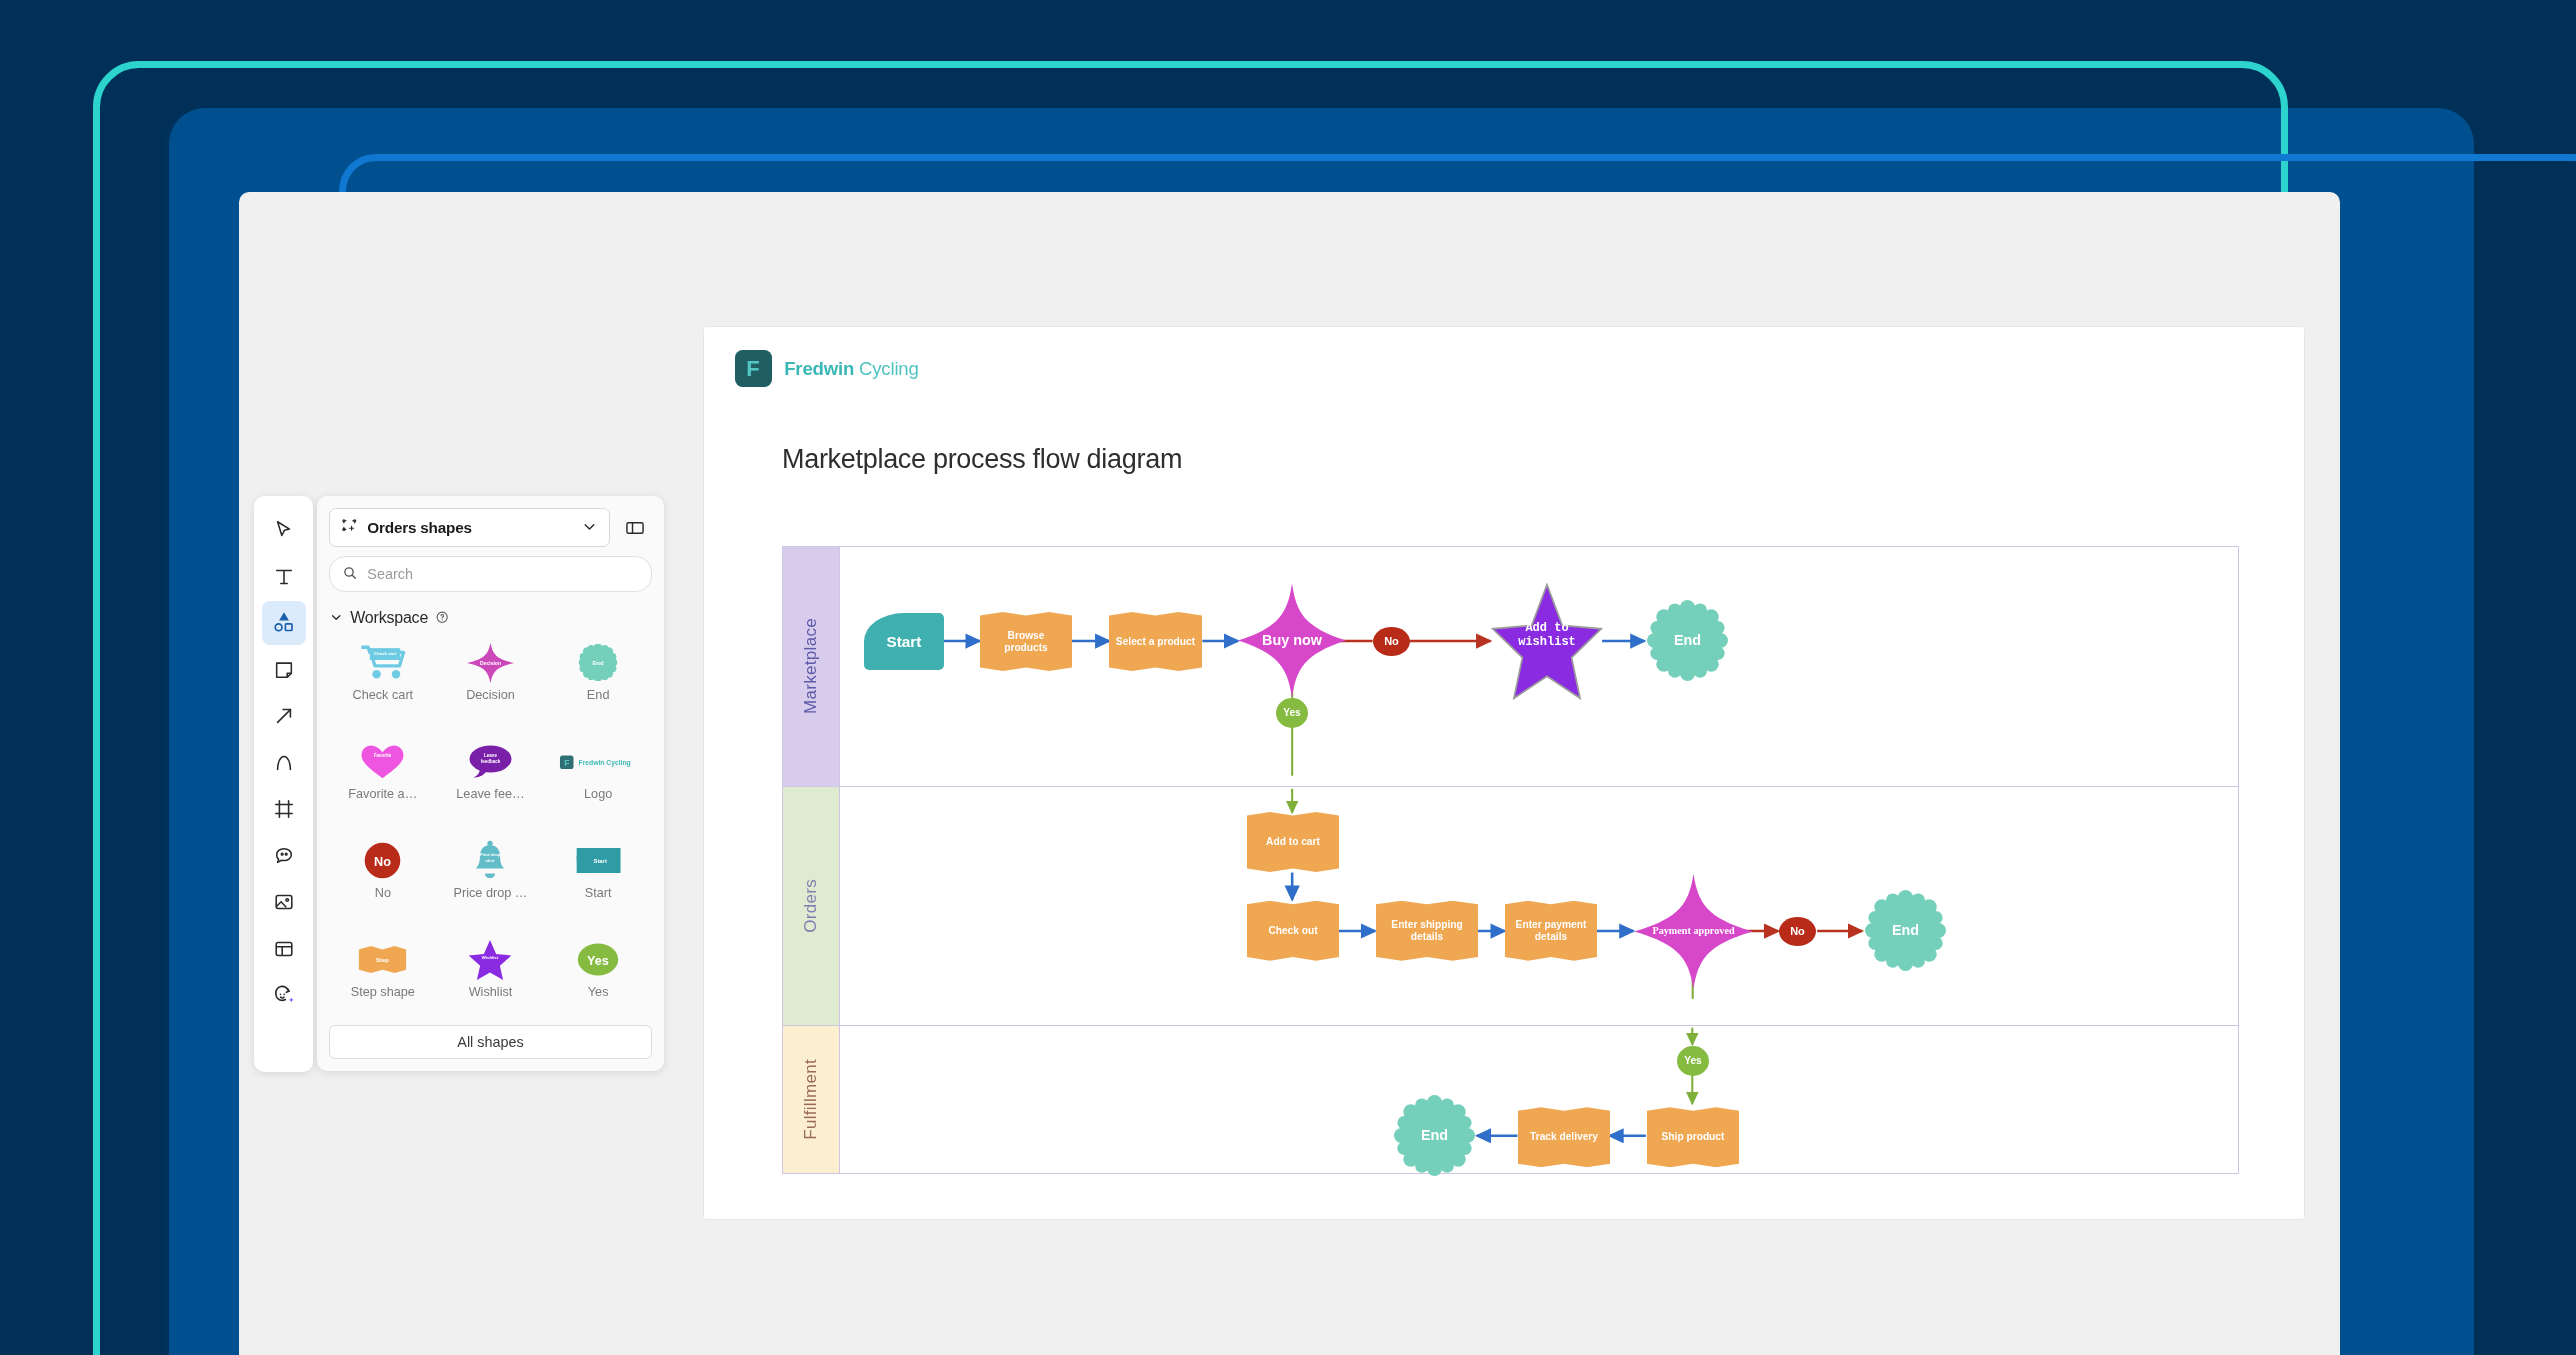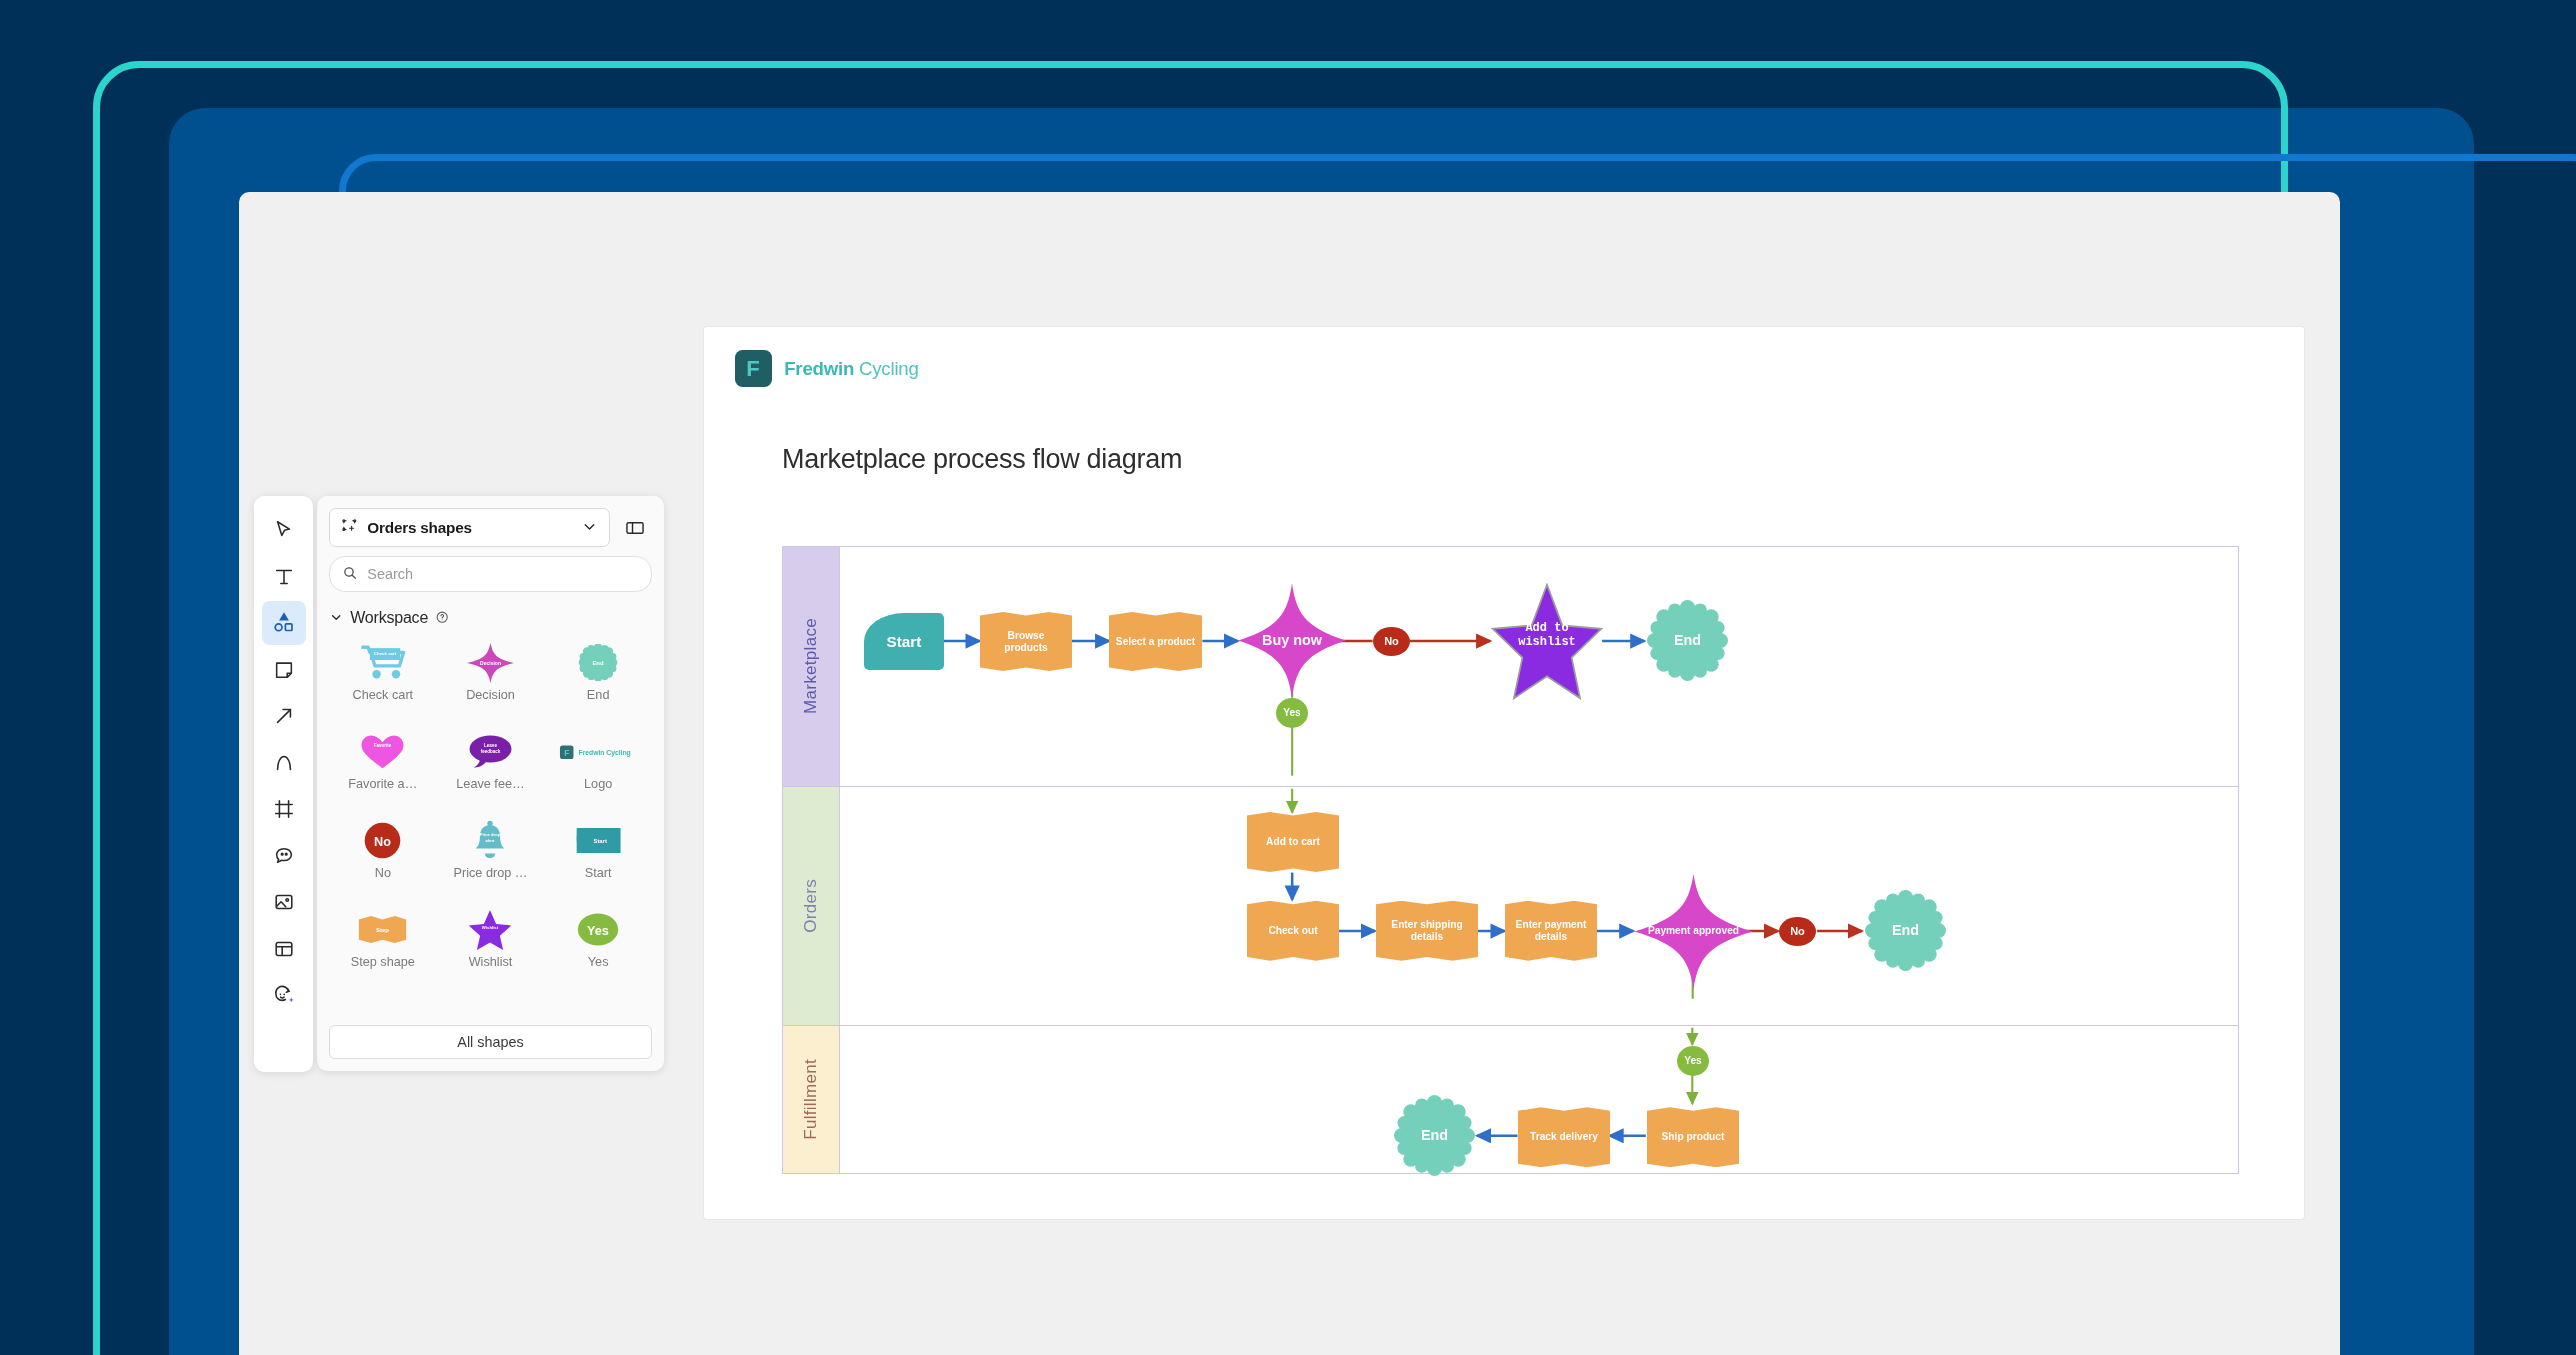--- a/index.html
+++ b/index.html
@@ -113,21 +113,21 @@
     margin-top: 17px;
     display: flex; align-items: flex-end; gap: 6.8px;
     cursor: pointer;
   }
   #workspace-title { font-size: 16px; color: #2A2A2A; letter-spacing: -0.2px; }
 
   #shape-grid {
     margin-top: 8.5px;
     display: grid;
     grid-template-columns: repeat(3, 1fr);
-    row-gap: 6px;
+    row-gap: 16px;
   }
   .shape-cell {
     height: 83px;
     display: flex; flex-direction: column;
     align-items: center; justify-content: flex-start;
     padding-top: 5.1px;
     cursor: pointer;
   }
   .shape-thumb {
     height: 44px; width: 100%;
@@ -678,21 +678,21 @@
         </div>
 
         <div class="node n-step" style="left:536px;top:114px;width:102px;height:60px;font-size:10.2px;">
           <span class="node-label">Enter shipping details</span>
         </div>
 
         <div class="node n-step" style="left:665px;top:114px;width:92px;height:60px;font-size:10.2px;">
           <span class="node-label">Enter payment details</span>
         </div>
 
-        <div class="node n-decision" style="left:794px;top:87px;width:119px;height:115px;font-size:10.2px;">
+        <div class="node n-decision" style="left:794px;top:87px;width:119px;height:115px;font-size:10.2px;font-family:Liberation Serif, serif;">
           <svg viewBox="0 0 140 136" width="119" height="115">
               <path d="M70 0c5.5 34 15 52 70 68-55 16-64.5 34-70 68-5.5-34-15-52-70-68C55 52 64.5 34 70 0z" fill="#D747C9"></path>
             </svg>
           <span class="node-label">Payment approved</span>
         </div>
 
         <div class="node n-no" style="left:939px;top:130px;width:37px;height:29px;font-size:11px;">
           <span class="node-label">No</span>
         </div>
 

